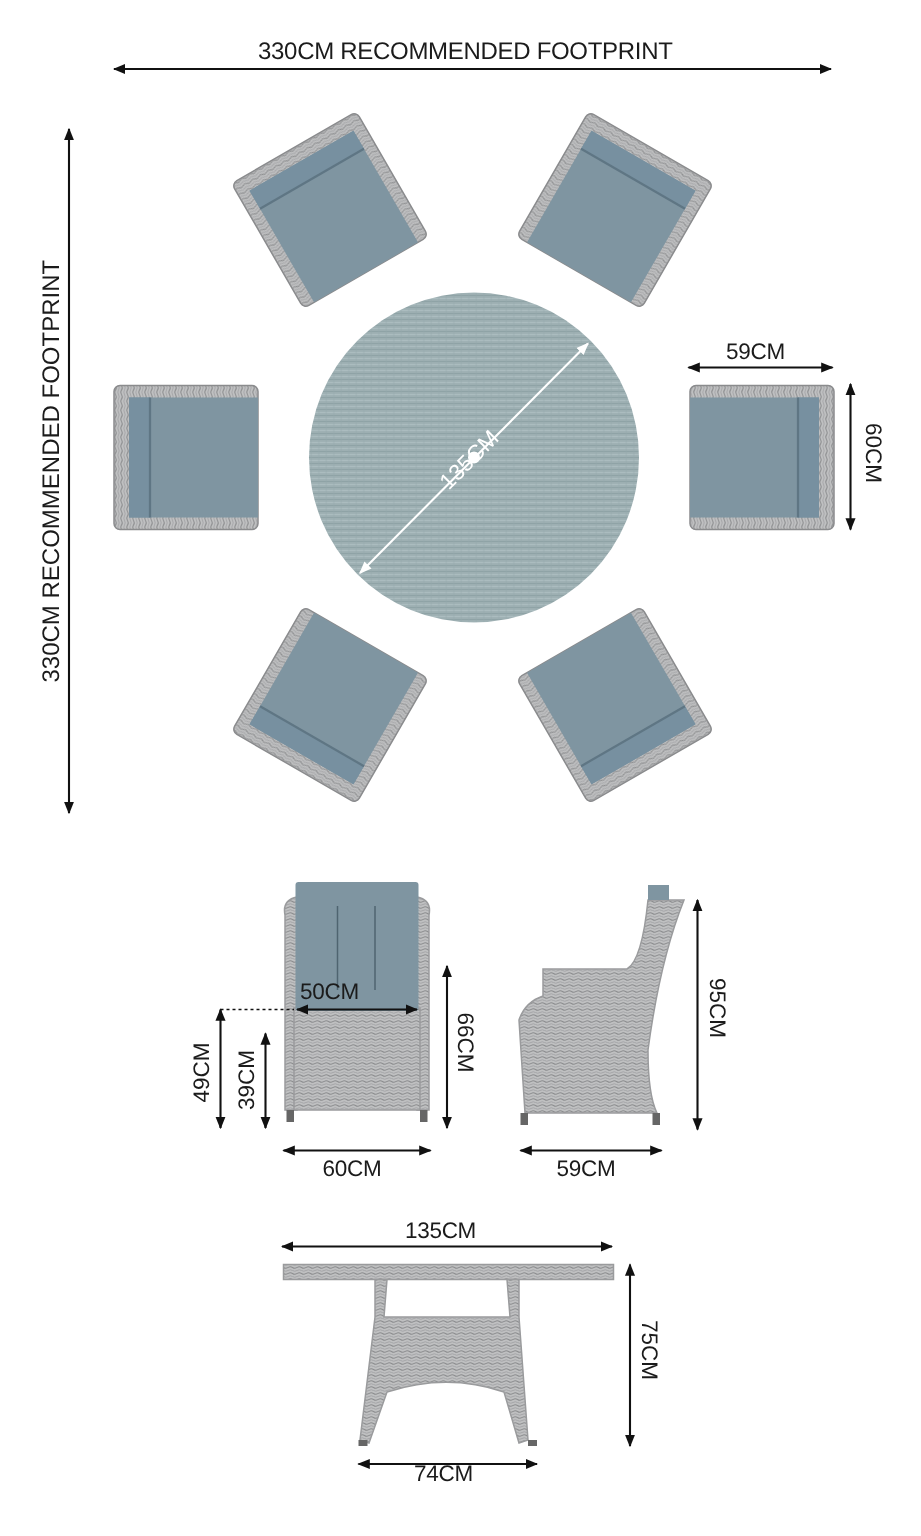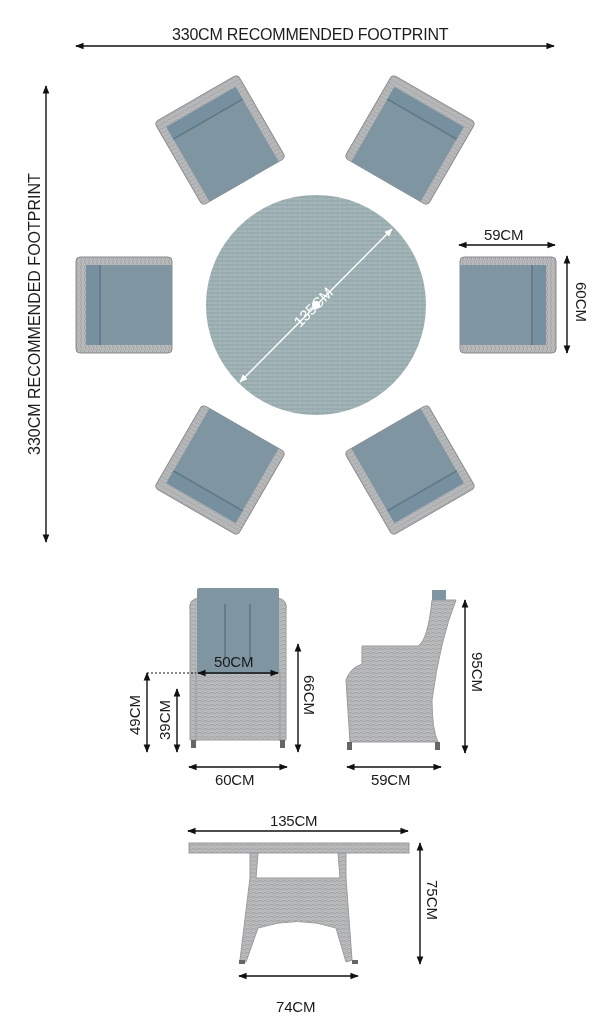--- a/index.html
+++ b/index.html
@@ -108,24 +108,24 @@
 </svg>
 
 <div class="label" style="left:172px; top:26px; font-size:16px;">330CM RECOMMENDED FOOTPRINT</div>
 <div class="vlabel" style="left:26px; top:455px; font-size:16px; transform: rotate(-90deg);">330CM RECOMMENDED FOOTPRINT</div>
 
 <div class="vlabel" style="left:290px; top:318px; color:#fff; font-size:15px; transform: rotate(-45deg);">135CM</div>
 
 <div class="label" style="left:484px; top:226px;">59CM</div>
 <div class="vlabel" style="left:590px; top:282px; transform: rotate(90deg);">60CM</div>
 
-<div class="label" style="left:214px; top:653px;">50CM</div>
+<div class="label" style="left:200px; top:653px;">50CM</div>
 <div class="vlabel" style="left:318px; top:675px; transform: rotate(90deg);">66CM</div>
 <div class="vlabel" style="left:126px; top:735px; transform: rotate(-90deg);">49CM</div>
 <div class="vlabel" style="left:156px; top:740px; transform: rotate(-90deg);">39CM</div>
 <div class="label" style="left:215px; top:771px;">60CM</div>
 
 <div class="vlabel" style="left:486px; top:652px; transform: rotate(90deg);">95CM</div>
 <div class="label" style="left:371px; top:771px;">59CM</div>
 
 <div class="label" style="left:270px; top:812px;">135CM</div>
 <div class="vlabel" style="left:441px; top:880px; transform: rotate(90deg);">75CM</div>
-<div class="label" style="left:276px; top:998px;">74CM</div>
+<div class="label" style="left:276px; top:974px;">74CM</div>
 
 </body></html>

